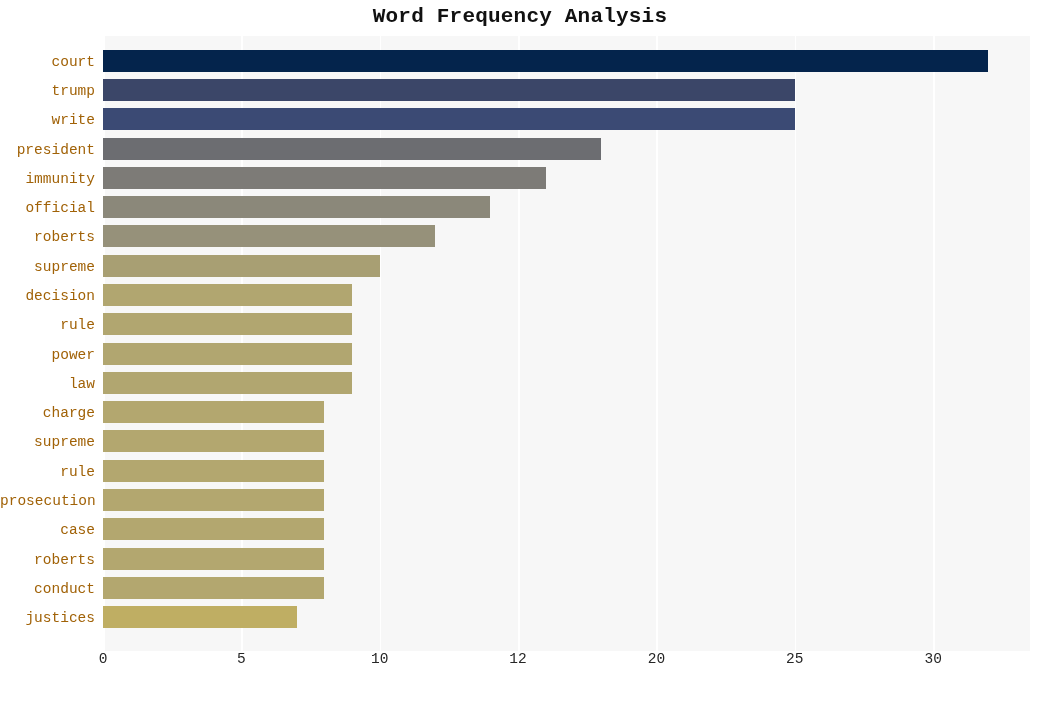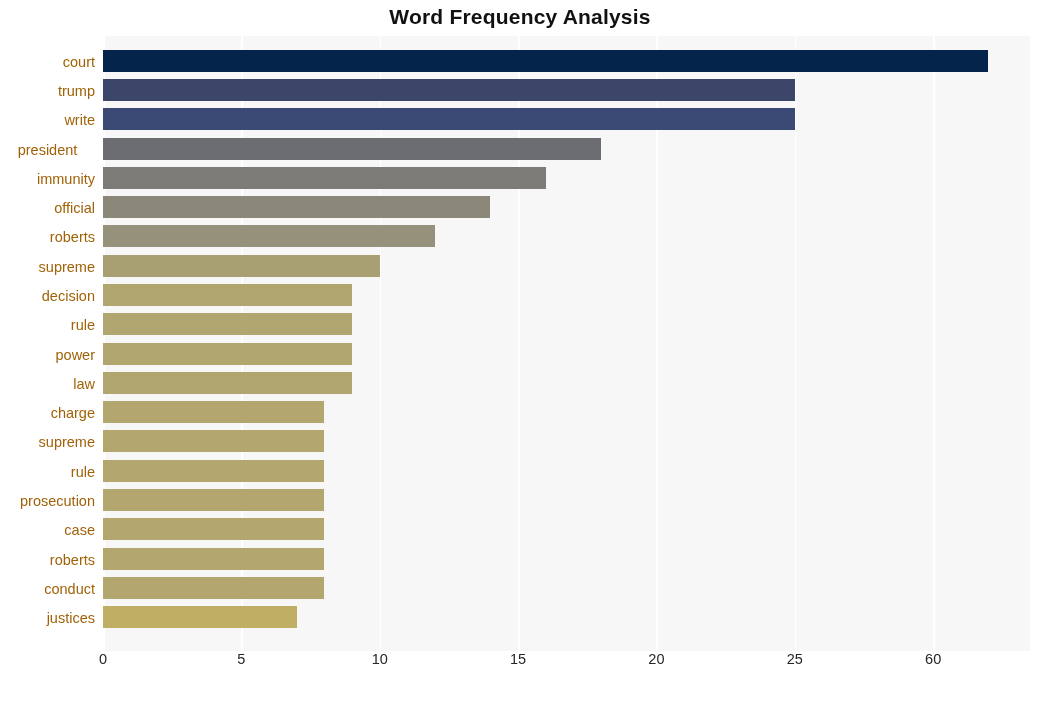--- a/index.html
+++ b/index.html
@@ -13,20 +13,21 @@
     height: 701px;
     font-family: "Liberation Sans", sans-serif;
     overflow: hidden;
   }
 
   #figure {
     position: relative;
     width: 1040px;
     height: 701px;
     background: #ffffff;
+    font-family: Liberation Mono, monospace;
   }
 
   
   #chart-title {
     position: absolute;
     left: 0;
     top: 5px;
     width: 1040px;
     text-align: center;
     font-size: 21px;
@@ -153,21 +154,21 @@
         <div class="bar" title="roberts: 8" style="top: 511.5px; width: 221.373px; background: rgb(179, 167, 111);"></div>
         <div class="bar" title="conduct: 8" style="top: 540.786px; width: 221.373px; background: rgb(179, 167, 111);"></div>
         <div class="bar" title="justices: 7" style="top: 570.071px; width: 193.701px; background: rgb(191, 174, 99);"></div>
       </div>
   </div>
 
   <div id="ylabels">
       <div class="ytick-label" style="top: 14.6429px;">court</div>
       <div class="ytick-label" style="top: 43.9286px;">trump</div>
       <div class="ytick-label" style="top: 73.2143px;">write</div>
-      <div class="ytick-label" style="top: 102.5px; text-align: center;">president</div>
+      <div class="ytick-label" style="top: 102.5px;">president</div>
       <div class="ytick-label" style="top: 131.786px;">immunity</div>
       <div class="ytick-label" style="top: 161.071px;">official</div>
       <div class="ytick-label" style="top: 190.357px;">roberts</div>
       <div class="ytick-label" style="top: 219.643px;">supreme</div>
       <div class="ytick-label" style="top: 248.929px;">decision</div>
       <div class="ytick-label" style="top: 278.214px;">rule</div>
       <div class="ytick-label" style="top: 307.5px;">power</div>
       <div class="ytick-label" style="top: 336.786px;">law</div>
       <div class="ytick-label" style="top: 366.071px;">charge</div>
       <div class="ytick-label" style="top: 395.357px;">supreme</div>
@@ -176,20 +177,20 @@
       <div class="ytick-label" style="top: 483.214px;">case</div>
       <div class="ytick-label" style="top: 512.5px;">roberts</div>
       <div class="ytick-label" style="top: 541.786px;">conduct</div>
       <div class="ytick-label" style="top: 571.071px;">justices</div>
     </div>
 
   <div id="xlabels">
       <div class="xtick-label" style="left: 0px;">0</div>
       <div class="xtick-label" style="left: 138.358px;">5</div>
       <div class="xtick-label" style="left: 276.716px;">10</div>
-      <div class="xtick-label" style="left: 415.075px;">15</div>
+      <div class="xtick-label" style="left: 415.075px;">12</div>
       <div class="xtick-label" style="left: 553.433px;">20</div>
       <div class="xtick-label" style="left: 691.791px;">25</div>
-      <div class="xtick-label" style="left: 830.149px;">60</div>
+      <div class="xtick-label" style="left: 830.149px;">30</div>
     </div>
 
 
 </div>
 
 </body></html>

